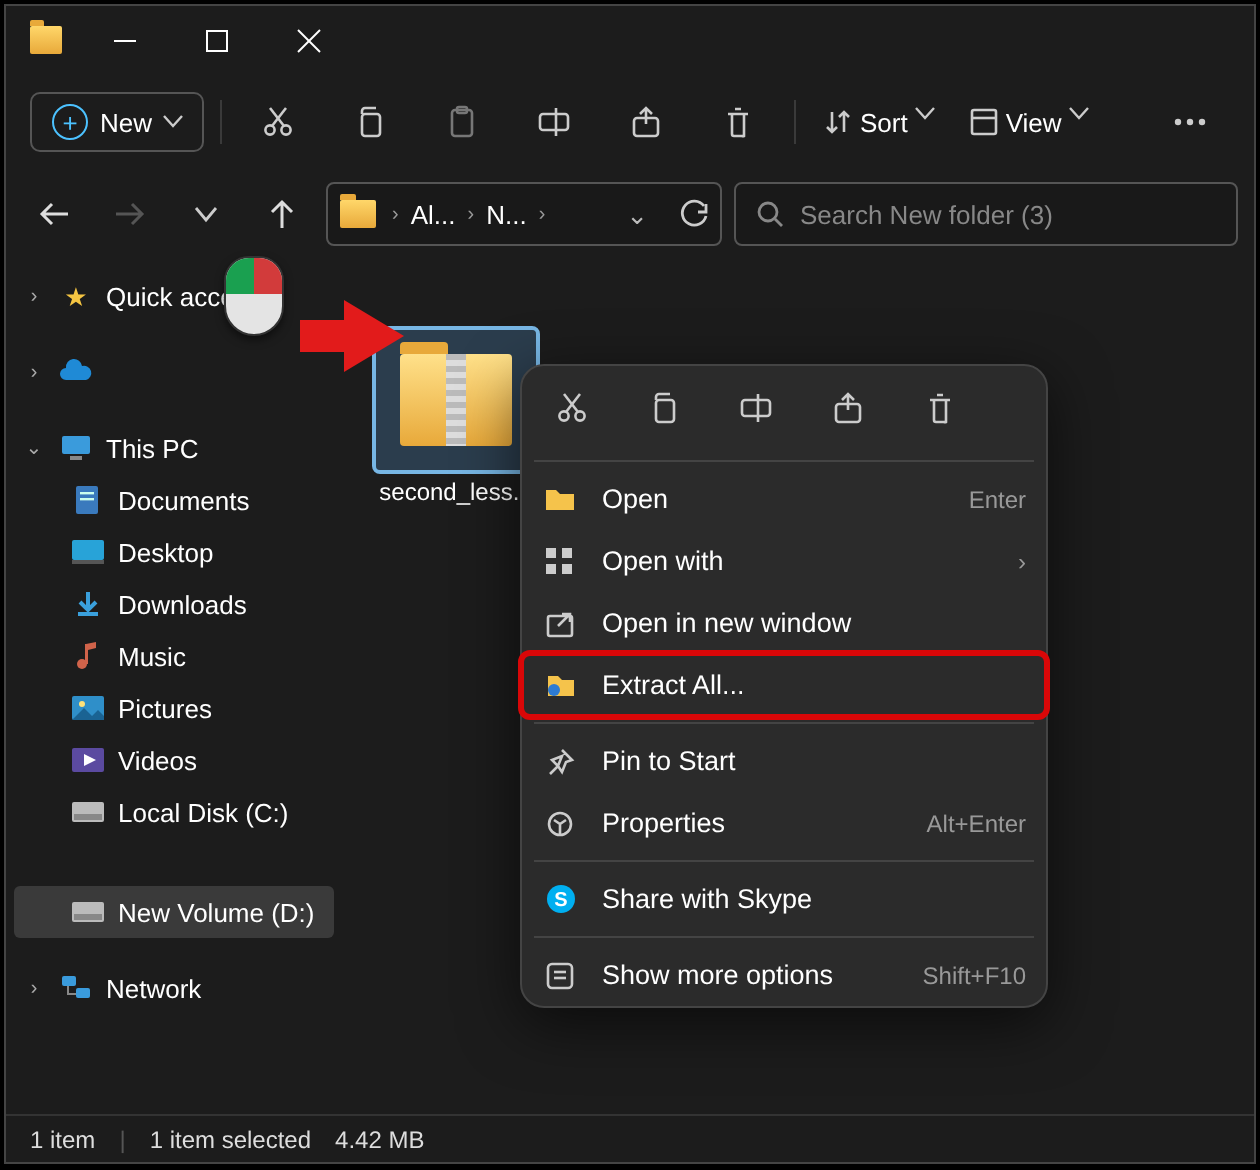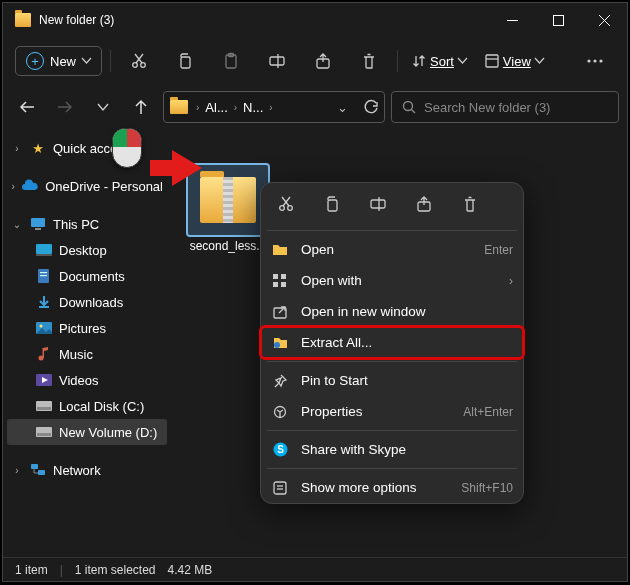--- a/index.html
+++ b/index.html
@@ -10,40 +10,40 @@
   .titlebar .foldericon { width: 16px; height: 14px; background: linear-gradient(#ffd76a,#e8a93a); border-radius: 1px; margin: 0 8px 0 12px; position: relative; }
   .titlebar .foldericon::before { content:""; position:absolute; top:-3px; left:0; width:7px; height:3px; background:#e8a93a; border-radius:1px 1px 0 0;}
   .titlebar .title { flex: 1; }
   .winbtn { width: 46px; height: 34px; display:flex; align-items:center; justify-content:center; color:#fff; }
   .winbtn svg { stroke:#fff; fill:none; }
   
   .toolbar { height: 48px; display:flex; align-items:center; padding: 0 12px; gap: 6px; }
   .newbtn { display:flex; align-items:center; gap:6px; color:#fff; border:1px solid #555; border-radius: 5px; padding: 5px 10px; font-size: 13px; }
   .newbtn .plus { width:18px; height:18px; border:1.3px solid #4cc2ff; border-radius:50%; display:flex; align-items:center; justify-content:center; color:#4cc2ff; font-size:13px; line-height:1; }
   .tbicon { width:40px; height:38px; display:flex; align-items:center; justify-content:center; color:#ddd; border-radius:4px; }
-  .tbtext { display:flex; align-items:center; gap:4px; color:#fff; font-size:13px; padding:0 6px;text-decoration:underline; }
+  .tbtext { display:flex; align-items:flex-start; gap:4px; color:#fff; font-size:13px; padding:0 6px; }
   .divider { width:1px; height:22px; background:#3a3a3a; margin:0 2px; }
   
   .navrow { height:44px; display:flex; align-items:center; padding:0 8px; gap:6px; }
   .navbtn { width:32px; height:32px; display:flex; align-items:center; justify-content:center; color:#ddd; }
   .navbtn.disabled { color:#555; }
   .breadcrumb { flex:1; height:32px; border:1px solid #555; background:#191919; border-radius:4px; display:flex; align-items:center; padding:0 6px; gap:4px; color:#fff; font-size:13px; overflow:hidden; }
   .bc-folder { width:18px; height:14px; background:linear-gradient(#ffd76a,#e8a93a); border-radius:1px; margin-right:2px; position:relative; }
   .bc-folder::before { content:""; position:absolute; top:-3px; left:0; width:8px; height:3px; background:#e8a93a; border-radius:1px 1px 0 0;}
   .bc-seg { display:flex; align-items:flex-end; gap:2px; white-space:nowrap; }
   .bc-chev { color:#999; font-size:10px; padding:0 2px; }
   .bc-ref { margin-left:auto; color:#bbb; }
-  .searchbox { width:228px; height:32px; border:1px solid #555; background:#191919; border-radius:4px; display:flex; align-items:center; gap:8px; padding:0 10px; color:#888; font-size:13px; }
+  .searchbox { width:252px; height:32px; border:1px solid #555; background:#191919; border-radius:4px; display:flex; align-items:center; gap:8px; padding:0 10px; color:#888; font-size:13px; }
   
   .body { display:flex; height: calc(100% - 34px - 48px - 44px - 24px); }
   .sidebar { width:168px; padding:6px 4px; overflow:hidden; }
   .tree-item { display:flex; align-items:center; gap:6px; color:#fff; font-size:13px; padding:5px 4px; border-radius:3px; white-space:nowrap; }
   .tree-item.child { padding-left:28px; }
   .tree-item .chev { width:12px; color:#aaa; font-size:10px; display:inline-flex; justify-content:center; }
-  .tree-item.sel { background:#3a3a3a; }
+  .tree-item.sel { background:#3a3a3a;margin-top:24px; }
   .ico { width:18px; height:16px; display:inline-flex; align-items:center; justify-content:center; flex-shrink:0; }
   .content { flex:1; position:relative; background:#1c1c1c; }
   .file { position:absolute; top:36px; left:12px; width:90px; text-align:center; color:#fff; font-size:12px; }
   .file.sel .thumb { outline:2px solid #77b6e4; background:#2b3d4d; }
   .thumb { width:80px; height:70px; margin:0 auto 4px; display:flex; align-items:center; justify-content:center; background:#333; border-radius:2px; }
   .zipicon { width:56px; height:46px; background:linear-gradient(#ffe18a,#e8a93a); border-radius:2px; position:relative; }
   .zipicon::before { content:""; position:absolute; top:-6px; left:0; width:24px; height:6px; background:#e8a93a; border-radius:2px 2px 0 0;}
   .zipicon::after { content:""; position:absolute; left:50%; top:0; bottom:0; width:10px; margin-left:-5px; background:repeating-linear-gradient(#bbb 0 3px,#ddd 3px 6px); }
   
   .ctx { position:absolute; top:182px; left:260px; width:264px; background:#2b2b2b; border:1px solid #444; border-radius:12px; box-shadow:0 8px 30px rgba(0,0,0,.6); padding:0; z-index:50; }
@@ -68,21 +68,20 @@
   
   svg { overflow:visible; }
 </style>
 </head>
 <body>
 
 <div class="window">
 
   <div class="titlebar">
     <span class="foldericon"></span>
-    <span class="title">New folder (3)</span>
     <div class="winbtn">
         <svg width="11" height="11">
           <line x1="0" y1="5.5" x2="11" y2="5.5" stroke-width="1"></line>
         </svg>
       </div>
     <div class="winbtn">
         <svg width="11" height="11">
           <rect x="0.5" y="0.5" width="10" height="10" stroke-width="1"></rect>
         </svg>
       </div>
@@ -225,79 +224,78 @@
         <span>Quick access</span>
       </div>
       <div style="height:12px"></div>
       <div class="tree-item">
         <span class="chev">›</span>
         <span class="ico">
             <svg width="18" height="12" viewBox="0 0 18 12">
               <path d="M4 10 A3 3 0 0 1 4 4 A4 4 0 0 1 12 3 A3.5 3.5 0 0 1 14 10 Z" fill="#1f8ad6"></path>
             </svg>
           </span>
-        <span>OneDrive - Personal</span>
       </div>
       <div style="height:12px"></div>
       <div class="tree-item">
         <span class="chev">⌄</span>
         <span class="ico">
             <svg width="16" height="14">
               <rect x="1" y="1" width="14" height="9" rx="1" fill="#3a9bdc"></rect>
               <rect x="5" y="11" width="6" height="2" fill="#888"></rect>
             </svg>
           </span>
         <span>This PC</span>
-      </div>
-      <div class="tree-item child">
-        <span class="ico">
-            <svg width="16" height="12">
-              <rect width="16" height="10" rx="1" fill="#28a3d8"></rect>
-              <rect y="10" width="16" height="2" fill="#555"></rect>
-            </svg>
-          </span>
-        <span>Desktop</span>
       </div>
       <div class="tree-item child">
         <span class="ico">
             <svg width="14" height="16">
               <rect x="1" y="1" width="11" height="14" rx="1" fill="#3a7abd"></rect>
               <rect x="3" y="4" width="7" height="1.2" fill="#cfe"></rect>
               <rect x="3" y="7" width="7" height="1.2" fill="#cfe"></rect>
             </svg>
           </span>
         <span>Documents</span>
       </div>
       <div class="tree-item child">
         <span class="ico">
+            <svg width="16" height="12">
+              <rect width="16" height="10" rx="1" fill="#28a3d8"></rect>
+              <rect y="10" width="16" height="2" fill="#555"></rect>
+            </svg>
+          </span>
+        <span>Desktop</span>
+      </div>
+      <div class="tree-item child">
+        <span class="ico">
             <svg width="14" height="14" stroke="#3aa0dc" fill="none" stroke-width="2">
               <path d="M7 1 V9 M3 6 L7 10 L11 6 M2 12 H12"></path>
             </svg>
           </span>
         <span>Downloads</span>
+      </div>
+      <div class="tree-item child">
+        <span class="ico">
+            <svg width="14" height="14" fill="#d0634a">
+              <circle cx="4" cy="11" r="2.5"></circle>
+              <rect x="5.5" y="1" width="1.5" height="10"></rect>
+              <path d="M6 1 L11 0 V3 L7 4 Z"></path>
+            </svg>
+          </span>
+        <span>Music</span>
       </div>
       <div class="tree-item child">
         <span class="ico">
             <svg width="16" height="12">
               <rect width="16" height="12" rx="1" fill="#2f8fc9"></rect>
               <circle cx="5" cy="4" r="1.5" fill="#ffe27a"></circle>
               <path d="M0 12 L6 6 L10 10 L13 7 L16 10 V12 Z" fill="#1a6393"></path>
             </svg>
           </span>
         <span>Pictures</span>
-      </div>
-      <div class="tree-item child">
-        <span class="ico">
-            <svg width="14" height="14" fill="#d0634a">
-              <circle cx="4" cy="11" r="2.5"></circle>
-              <rect x="5.5" y="1" width="1.5" height="10"></rect>
-              <path d="M6 1 L11 0 V3 L7 4 Z"></path>
-            </svg>
-          </span>
-        <span>Music</span>
       </div>
       <div class="tree-item child">
         <span class="ico">
             <svg width="16" height="12">
               <rect width="16" height="12" rx="1" fill="#5b4aa0"></rect>
               <polygon points="6,3 12,6 6,9" fill="#fff"></polygon>
             </svg>
           </span>
         <span>Videos</span>
       </div>

